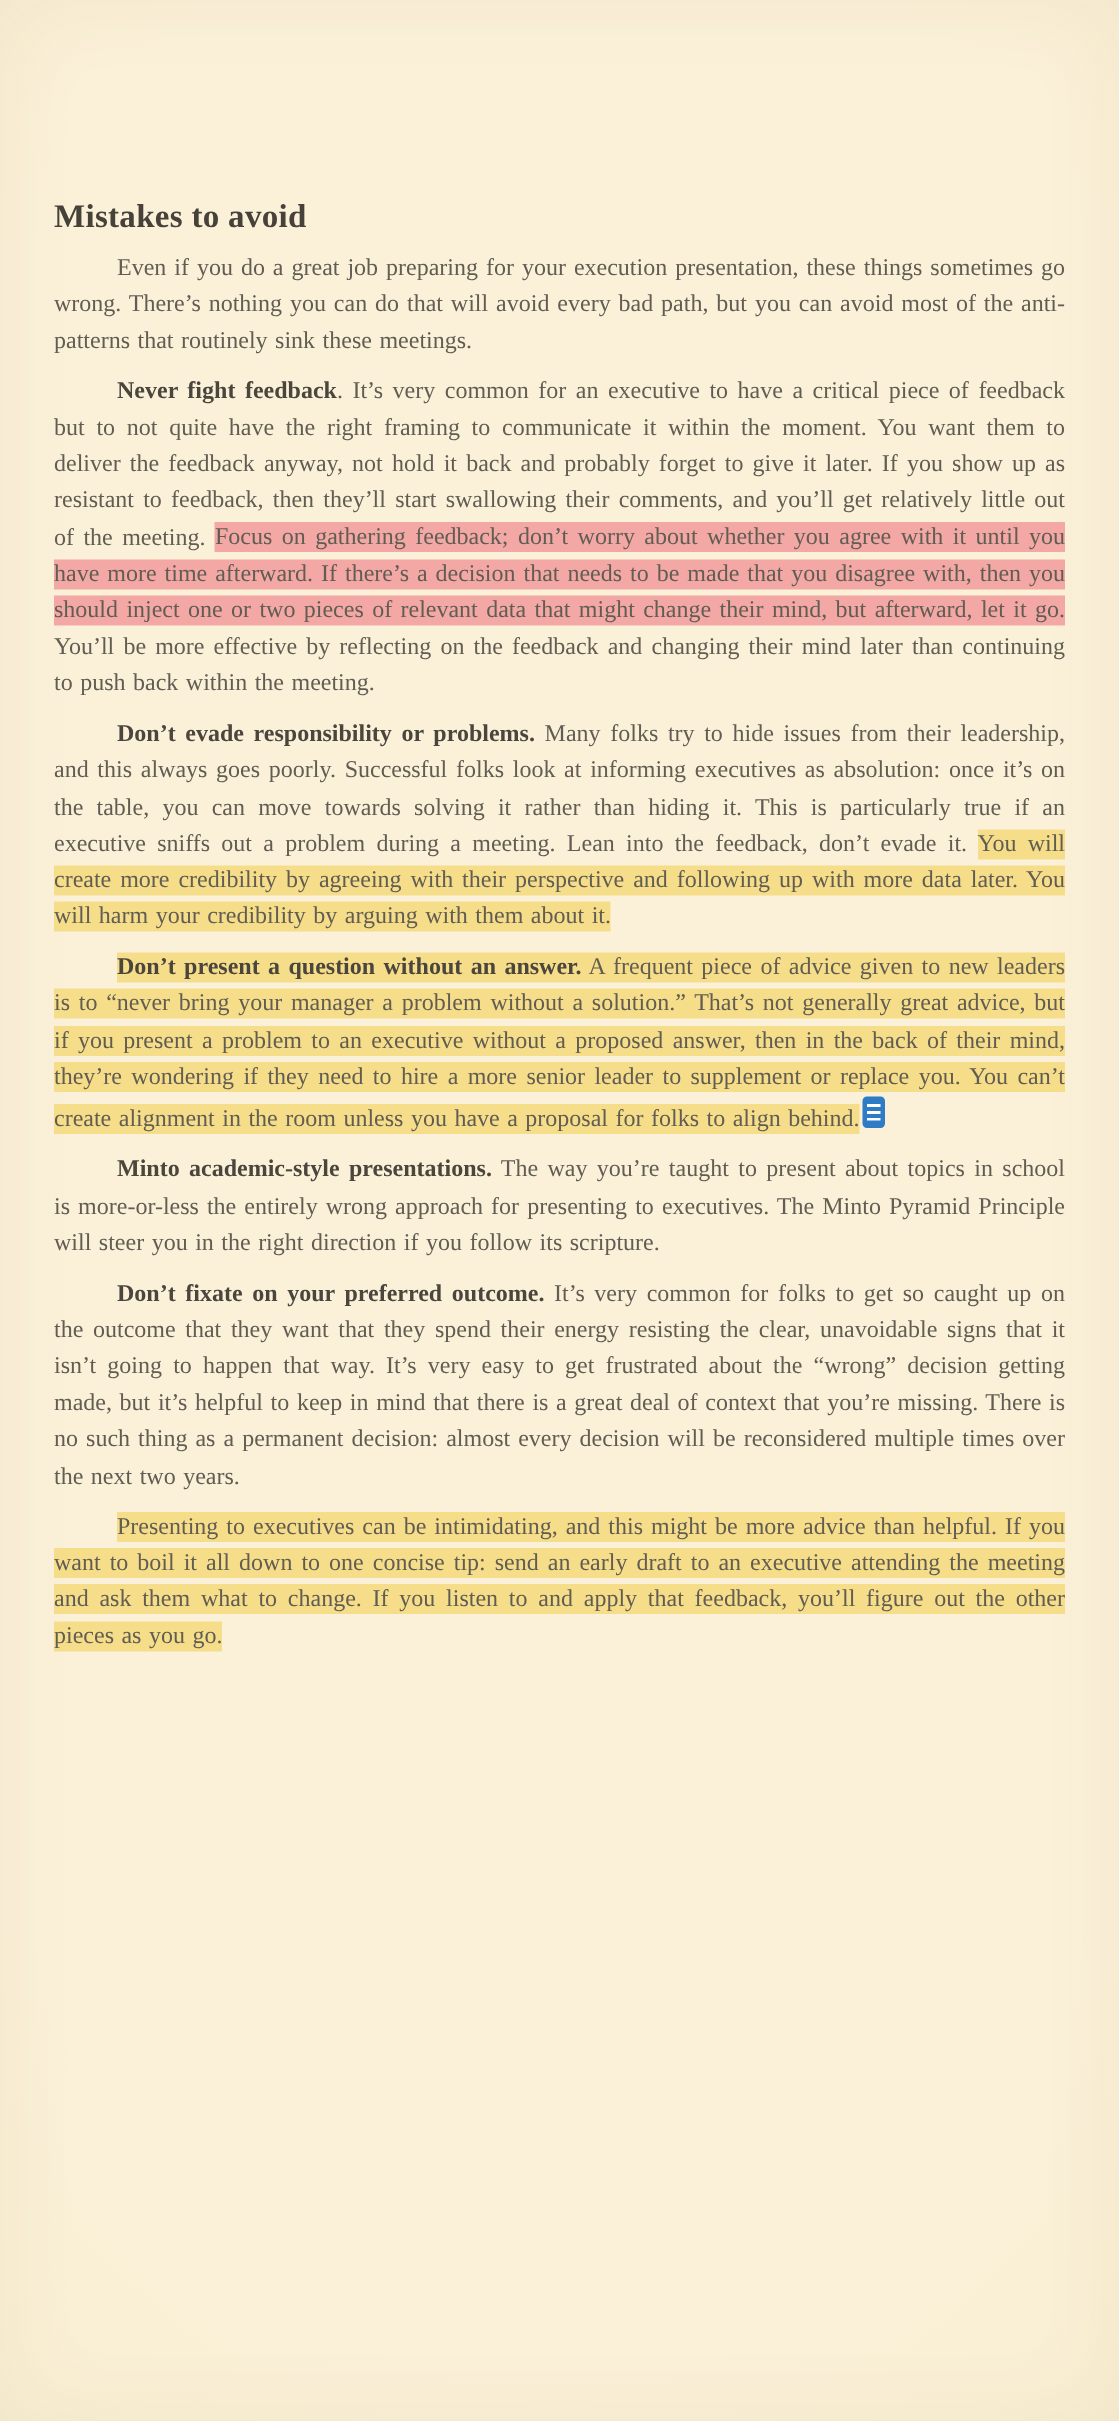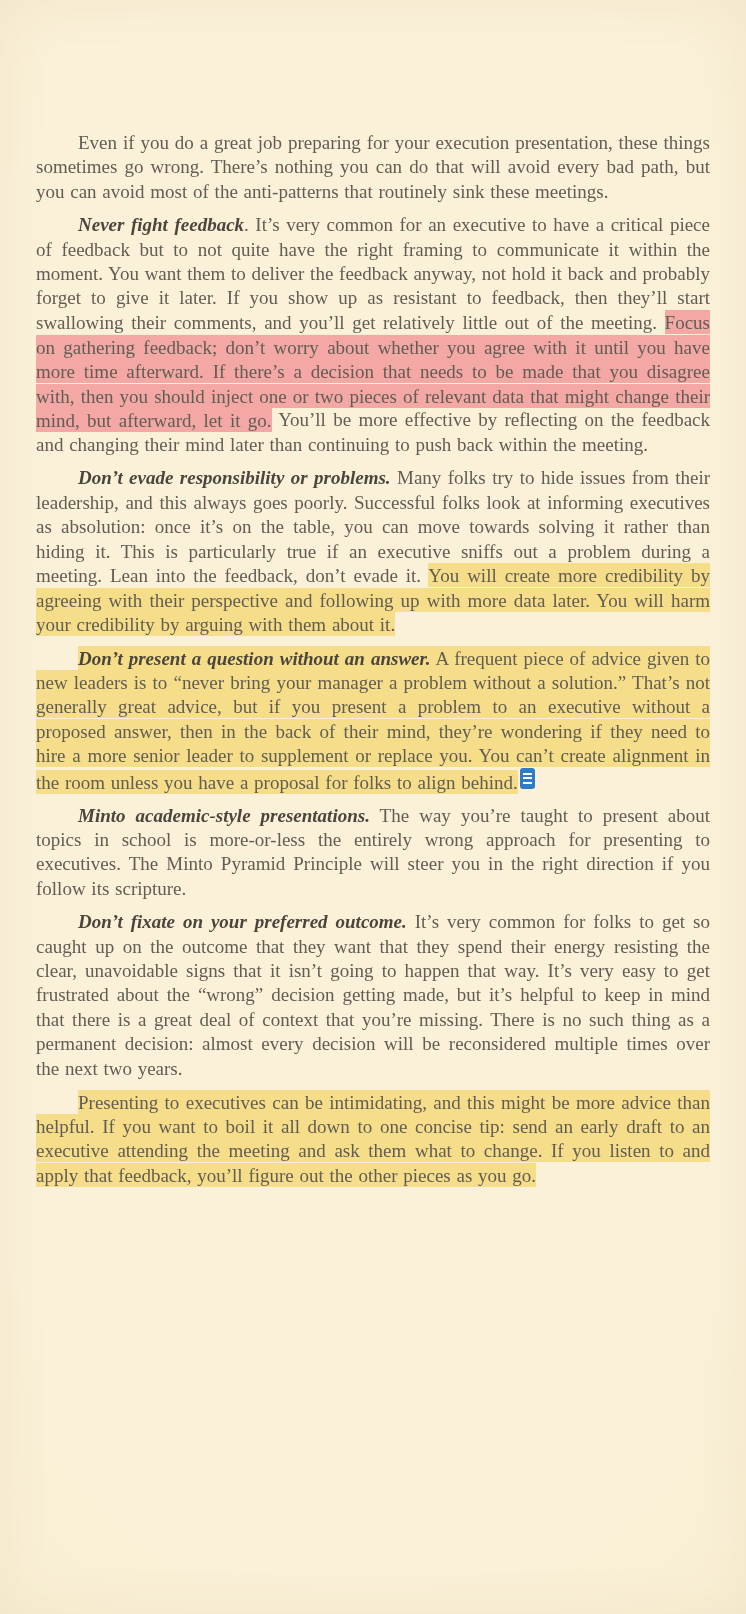--- a/index.html
+++ b/index.html
@@ -19,29 +19,29 @@
   }
   h1.heading{
     font-size:22px;
     line-height:26px;
     font-weight:bold;
     color:#474239;
     margin:0 0 10px 0;
     letter-spacing:0.2px;
   }
   p.para{
-    font-size:19px;
+    font-size:16px;
     line-height:24.4px;
     text-align:justify;
     text-align-last:left;
     text-indent:42px;
     margin:0 0 9px 0;
     word-spacing:1px;
   }
-  .b{font-weight:bold;color:#4B463D;font-style:italic;}
+  .b{font-weight:bold;color:#4B463D;}
   .i{}
   .hl{
     padding:1.5px 0;
     -webkit-box-decoration-break:clone;
     box-decoration-break:clone;
   }
   .hl-pink{background:#F3A8A5;}
   .hl-yellow{background:#F6DD89;}
   .note-icon{
     display:inline-block;
@@ -57,20 +57,21 @@
     position:absolute;
     left:3px;right:3px;top:5px;height:11px;
     background:repeating-linear-gradient(to bottom,#FFFFFF 0 2px,rgba(255,255,255,0) 2px 4.5px);
   }
 </style>
 </head>
 <body>
 
 <div class="page">
 
+  <h1 class="heading">Mistakes to avoid</h1>
 
   <p class="para"><span>Even if you do a great job preparing for your execution presentation, these things sometimes go wrong. There’s nothing you can do that will avoid every bad path, but you can avoid most of the anti-patterns that routinely sink these meetings.</span></p>
 
   <p class="para"><span class="b">Never fight feedback</span><span>. It’s very common for an executive to have a critical piece of feedback but to not quite have the right framing to communicate it within the moment. You want them to deliver the feedback anyway, not hold it back and probably forget to give it later. If you show up as resistant to feedback, then they’ll start swallowing their comments, and you’ll get relatively little out of the meeting. </span><span class="hl hl-pink">Focus on gathering feedback; don’t worry about whether you agree with it until you have more time afterward. If there’s a decision that needs to be made that you disagree with, then you should inject one or two pieces of relevant data that might change their mind, but afterward, let it go.</span><span> You’ll be more effective by reflecting on the feedback and changing their mind later than continuing to push back within the meeting.</span></p>
 
   <p class="para"><span class="b">Don’t evade responsibility or problems.</span><span> Many folks try to hide issues from their leadership, and this always goes poorly. Successful folks look at informing executives as absolution: once it’s on the table, you can move towards solving it rather than hiding it. This is particularly true if an executive sniffs out a problem during a meeting. Lean into the feedback, don’t evade it. </span><span class="hl hl-yellow">You will create more credibility by agreeing with their perspective and following up with more data later. You will harm your credibility by arguing with them about it.</span></p>
 
   <p class="para"><span class="b hl hl-yellow">Don’t present a question without an answer.</span><span class="hl hl-yellow"> A frequent piece of advice given to new leaders is to “never bring your manager a problem without a solution.” That’s not generally great advice, but if you present a problem to an executive without a proposed answer, then in the back of their mind, they’re wondering if they need to hire a more senior leader to supplement or replace you. You can’t create alignment in the room unless you have a proposal for folks to align behind.</span><span class="note-icon"></span></p>
 
   <p class="para"><span class="b">Minto academic-style presentations.</span><span> The way you’re taught to present about topics in school is more-or-less the entirely wrong approach for presenting to executives. The </span><span class="i">Minto Pyramid Principle</span><span> will steer you in the right direction if you follow its scripture.</span></p>

